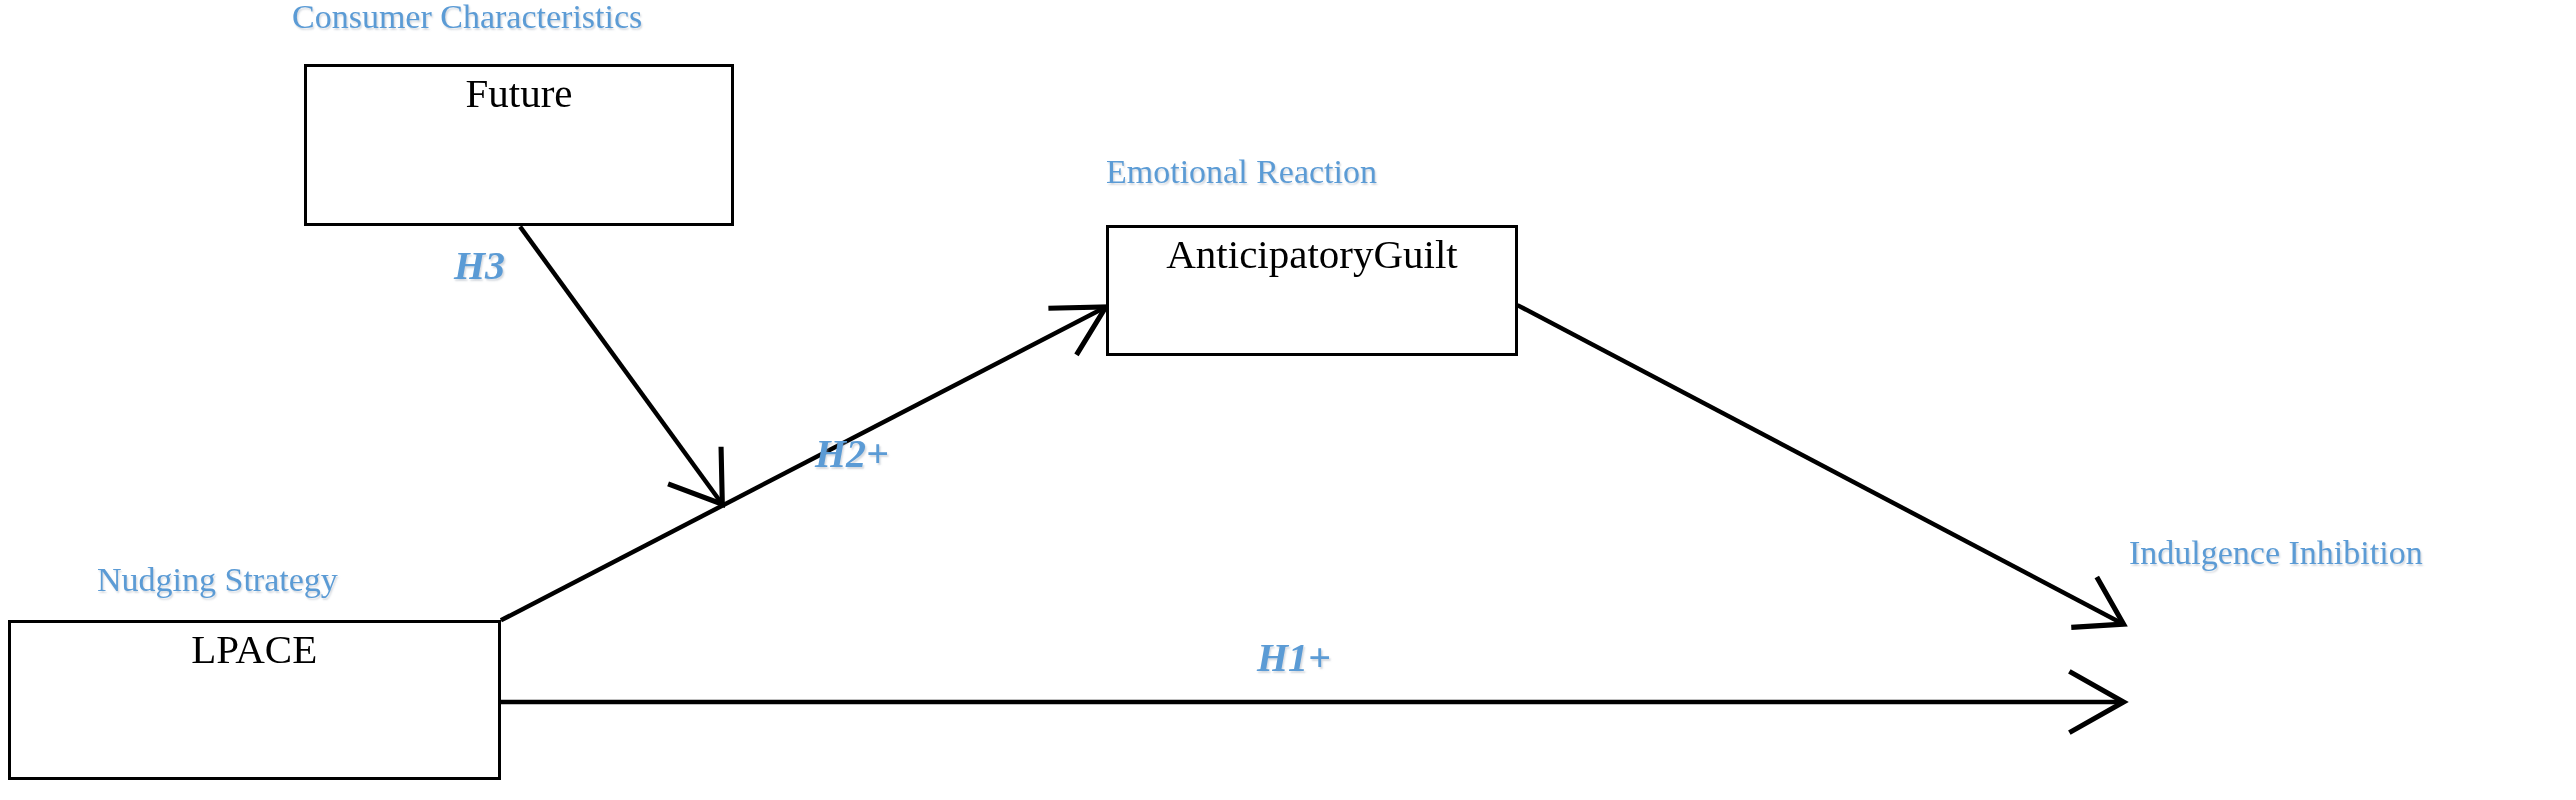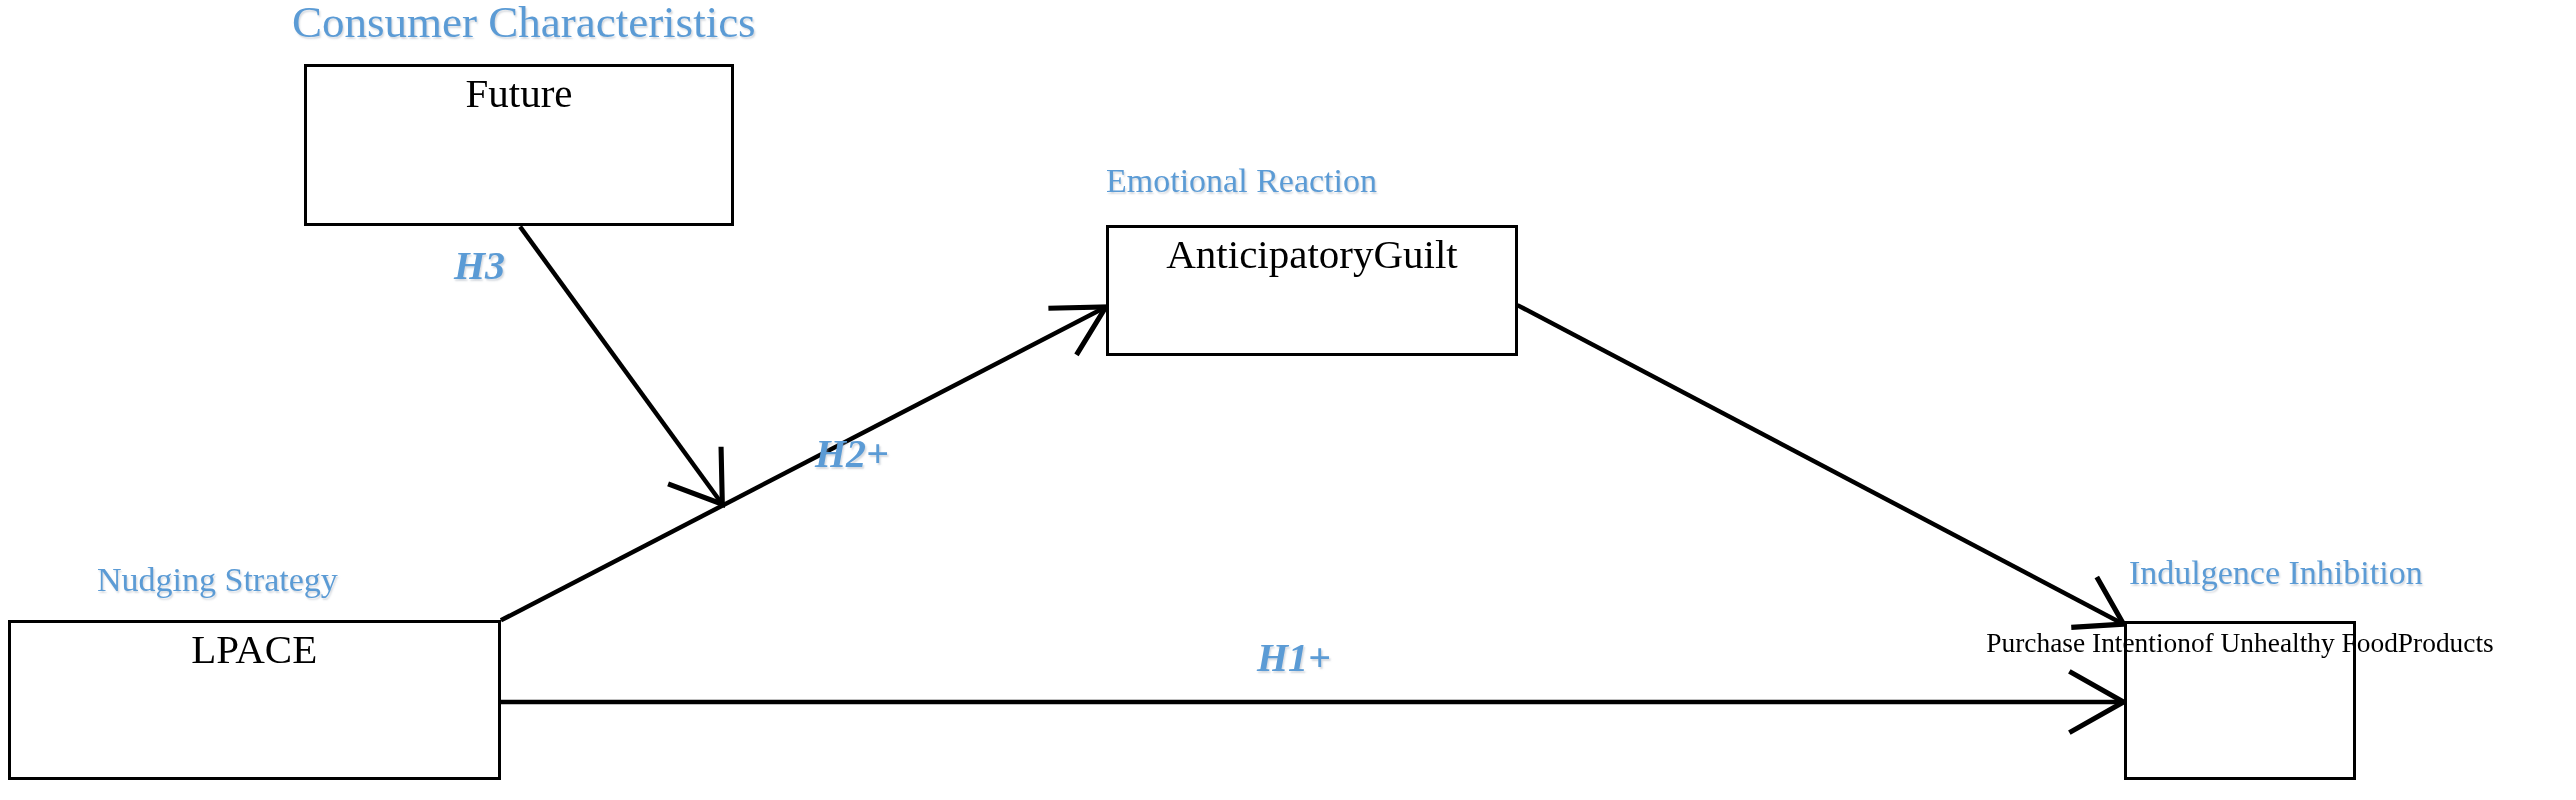--- a/index.html
+++ b/index.html
@@ -69,30 +69,30 @@
   .category-label {
     position: absolute;
     color: #5B9BD5;
     font-family: "Liberation Serif", "DejaVu Serif", serif;
     font-weight: 400;
     white-space: nowrap;
     line-height: 1;
     text-shadow: 1.3px 1.9px 1.9px rgba(150,160,175,0.40);
   }
   #label-consumer-characteristics {
-    left: 292px;  top: 0px;   font-size: 45px;
+    left: 292px;  top: 0px;   font-size: 34px;
   }
   #label-emotional-reaction {
-    left: 1106px; top: 164px; font-size: 34px;
+    left: 1106px; top: 155px; font-size: 34px;
   }
   #label-nudging-strategy {
     left: 97px;  top: 563px; font-size: 34px;
   }
   #label-indulgence-inhibition {
-    left: 2129px; top: 556px; font-size: 34px;
+    left: 2129px; top: 536px; font-size: 34px;
   }
   
   .hypothesis-label {
     position: absolute;
     color: #5B9BD5;
     font-family: "Liberation Serif", "DejaVu Serif", serif;
     font-weight: 700;
     font-style: italic;
     white-space: nowrap;
     line-height: 1;
@@ -144,25 +144,20 @@
 
   <div class="node-box" id="node-anticipatory-guilt">
     <span class="node-line">Anticipatory</span>
     <span class="node-line">Guilt</span>
   </div>
 
   <div class="node-box" id="node-lpace">
     <span class="node-line">LPACE</span>
   </div>
 
-  <div class="node-box" id="node-purchase-intention">
-    <span class="node-line">Purchase Intention</span>
-    <span class="node-line">of Unhealthy Food</span>
-    <span class="node-line">Products</span>
-  </div>
 
   <div class="hypothesis-label" id="hypothesis-h3">H3</div>
 
   <div class="hypothesis-label" id="hypothesis-h2">H2+</div>
 
   <div class="hypothesis-label" id="hypothesis-h1">H1+</div>
 
 </div>
 
 

